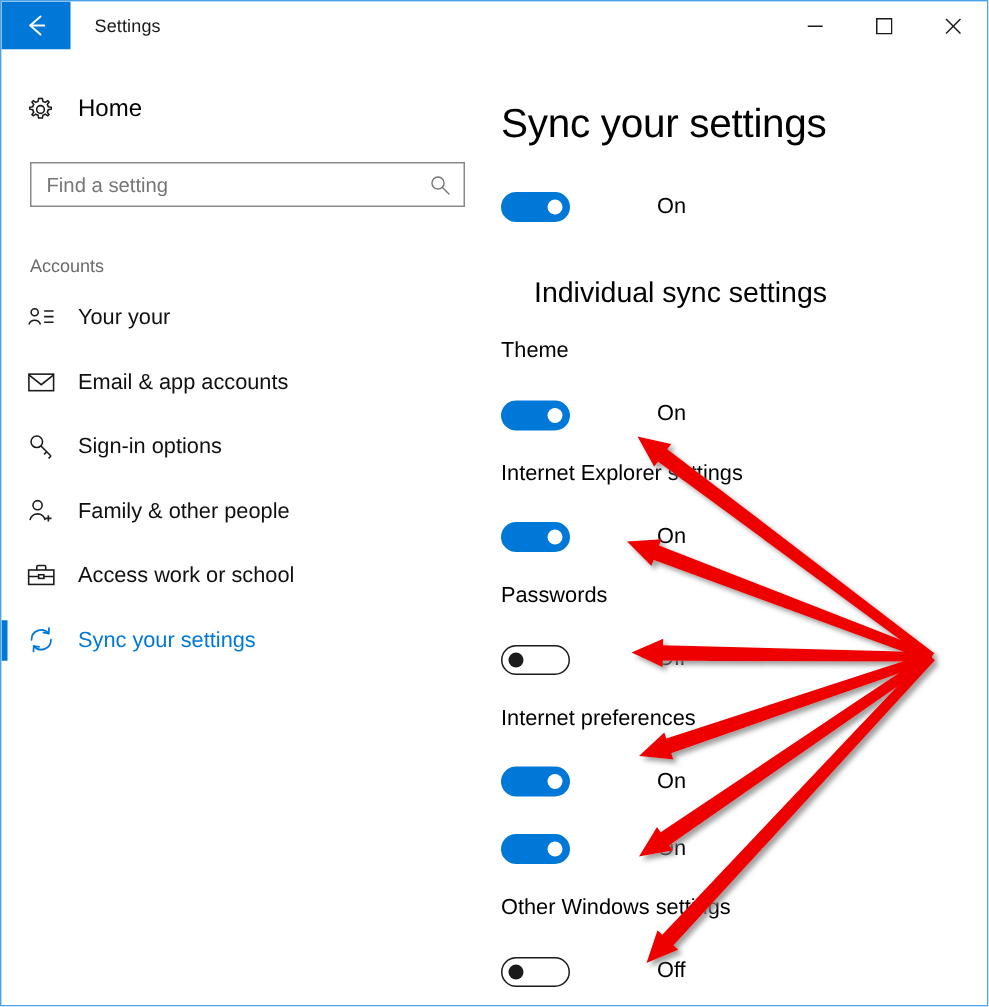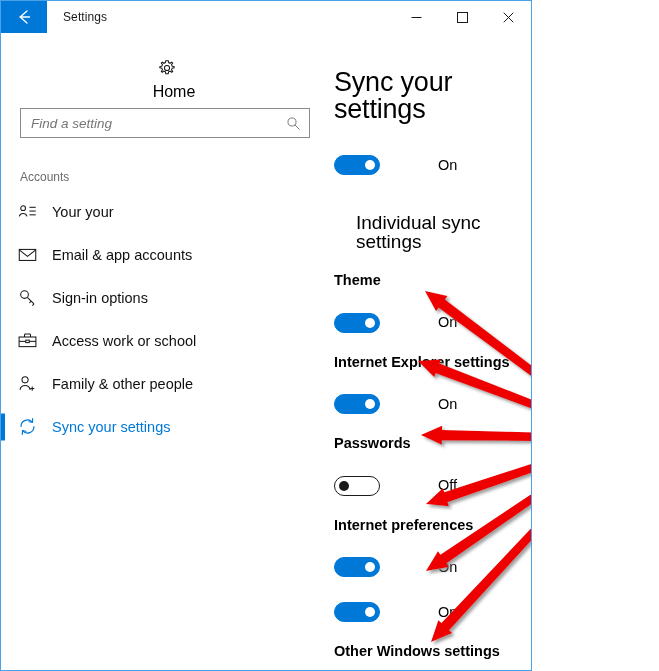--- a/index.html
+++ b/index.html
@@ -7,21 +7,21 @@
   html, body {
     width: 659px;
     height: 671px;
     overflow: hidden;
     background: #ffffff;
     font-family: "Liberation Sans", sans-serif;
   }
 
   #window {
     position: relative;
-    width: 532px;
+    width: 659px;
     height: 671px;
     background: #ffffff;
     border: 1px solid #4aa3e8;
     overflow: hidden;
   }
 
   
   #titlebar {
     position: relative;
     height: 32px;
@@ -77,21 +77,20 @@
     padding-top: 20px;
     position: relative;
   }
 
   #home-row {
     display: flex;
     align-items: center;
     height: 40px;
     padding-left: 16px;
     cursor: pointer;
-    flex-direction: column;
   }
   .nav-icon {
     width: 30px;
     flex: 0 0 30px;
     display: flex;
     align-items: center;
     justify-content: flex-start;
   }
   #home-label {
     font-size: 16px;
@@ -110,21 +109,20 @@
     cursor: text;
   }
   #search-input {
     flex: 1;
     border: none;
     outline: none;
     font-family: "Liberation Sans", sans-serif;
     font-size: 13.5px;
     color: #0f172a;
     background: transparent;
-    font-style: italic;
   }
   #search-input::placeholder { color: #767676; opacity: 1; }
   #search-icon { flex: 0 0 auto; display: flex; align-items: center; }
 
   #group-label {
     margin: 32px 0 6px 19px;
     font-size: 12px;
     color: #6b6b6b;
   }
 
@@ -179,21 +177,21 @@
 
   #section-heading {
     margin-top: 38px;
     font-size: 19px;
     color: #000000;
     line-height: 1;
     margin-left: 22px;
   }
 
   .setting-block { margin-top: 22px; }
-  .setting-block .sec-label { margin-bottom: 0; font-weight: bold; }
+  .setting-block .sec-label { margin-bottom: 0; }
 
   .toggle-row {
     display: flex;
     align-items: center;
     margin-top: 25px;
     gap: 44px;
   }
 
   .toggle {
     position: relative;
@@ -341,42 +339,42 @@
             </g>
           </svg>
         </span>
         <span class="nav-label">Sign-in options</span>
       </div>
 
       <div class="nav-item">
         <span class="nav-icon">
           <svg width="21" height="21" viewBox="0 0 24 24">
             <g fill="none" stroke="#1a1a1a" stroke-width="1.2">
+              <circle cx="9.2" cy="7.8" r="3.5"></circle>
+              <path d="M3.4 19.2 a5.9 5.9 0 0 1 11.6 0"></path>
+              <line x1="17.4" y1="15.4" x2="17.4" y2="20.2"></line>
+              <line x1="15.0" y1="17.8" x2="19.8" y2="17.8"></line>
+            </g>
+          </svg>
+        </span>
+        <span class="nav-label">Family &amp; other people</span>
+      </div>
+
+      <div class="nav-item">
+        <span class="nav-icon">
+          <svg width="21" height="21" viewBox="0 0 24 24">
+            <g fill="none" stroke="#1a1a1a" stroke-width="1.2">
               <rect x="2.4" y="8.0" width="19.2" height="11.0"></rect>
               <path d="M8.6 8.0 V5.6 a1 1 0 0 1 1-1 h4.8 a1 1 0 0 1 1 1 V8.0"></path>
               <line x1="2.4" y1="13.0" x2="21.6" y2="13.0"></line>
               <rect x="10.0" y="11.6" width="4.0" height="2.8" fill="#ffffff"></rect>
             </g>
           </svg>
         </span>
         <span class="nav-label">Access work or school</span>
-      </div>
-
-      <div class="nav-item">
-        <span class="nav-icon">
-          <svg width="21" height="21" viewBox="0 0 24 24">
-            <g fill="none" stroke="#1a1a1a" stroke-width="1.2">
-              <circle cx="9.2" cy="7.8" r="3.5"></circle>
-              <path d="M3.4 19.2 a5.9 5.9 0 0 1 11.6 0"></path>
-              <line x1="17.4" y1="15.4" x2="17.4" y2="20.2"></line>
-              <line x1="15.0" y1="17.8" x2="19.8" y2="17.8"></line>
-            </g>
-          </svg>
-        </span>
-        <span class="nav-label">Family &amp; other people</span>
       </div>
 
       <div class="nav-item selected">
         <span class="nav-icon">
           <svg width="21" height="21" viewBox="0 0 24 24">
             <g fill="none" stroke="#0078d7" stroke-width="1.35" stroke-linecap="round">
               <path d="M19.4 12 a7.4 7.4 0 0 1 -12.9 5.0"></path>
               <path d="M4.6 12 a7.4 7.4 0 0 1 12.9 -5.0"></path>
               <path d="M17.9 3.1 L17.7 7.2 L13.7 6.6"></path>
               <path d="M6.1 20.9 L6.3 16.8 L10.3 17.4"></path>

